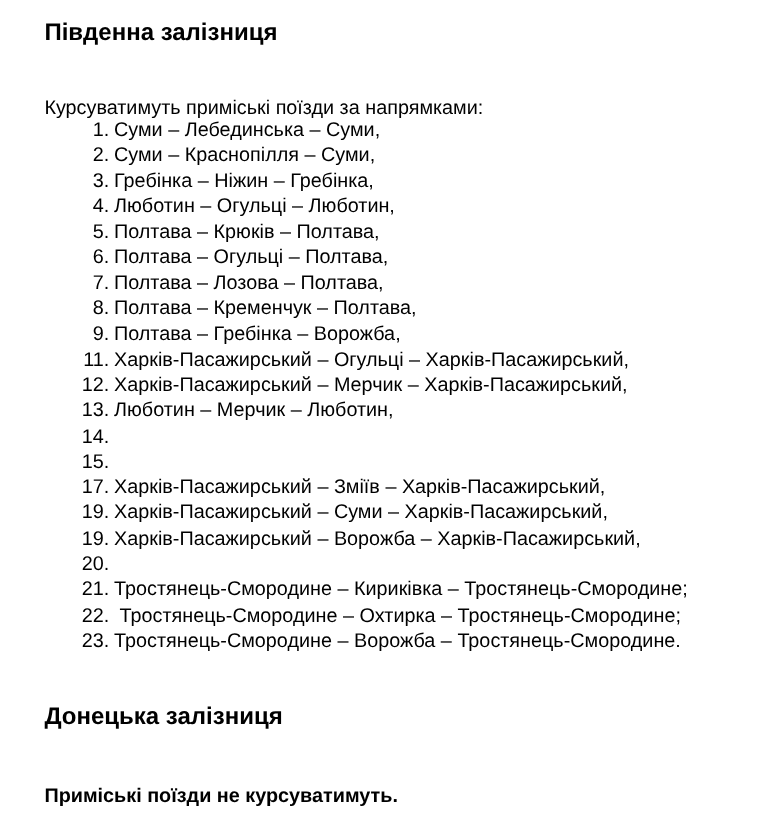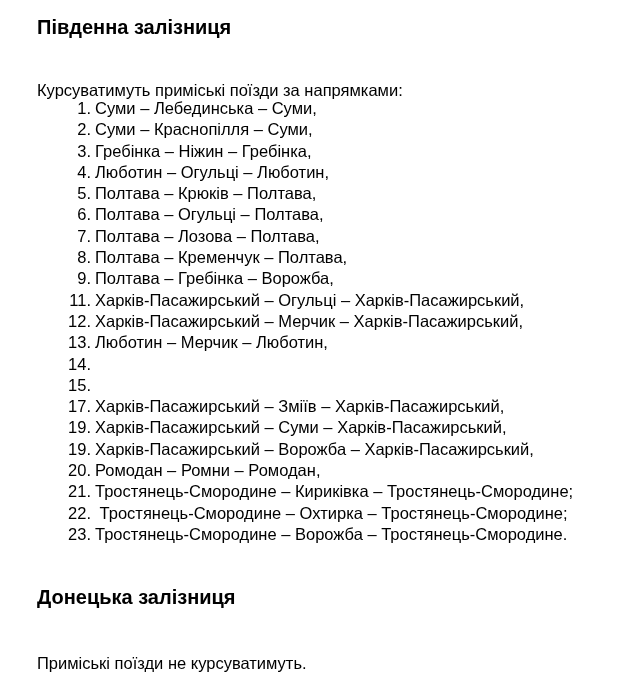--- a/index.html
+++ b/index.html
@@ -129,31 +129,30 @@
     <li class="list-item">
         <span class="num">19.</span>
         <span class="route">Харків-Пасажирський – Суми – Харків-Пасажирський,</span>
       </li>
     <li class="list-item">
         <span class="num">19.</span>
         <span class="route">Харків-Пасажирський – Ворожба – Харків-Пасажирський,</span>
       </li>
     <li class="list-item">
         <span class="num">20.</span>
-        <span class="route">Ромодан – Ромни – Ромодан,</span>
       </li>
     <li class="list-item">
         <span class="num">21.</span>
         <span class="route">Тростянець-Смородине – Кириківка – Тростянець-Смородине;</span>
       </li>
     <li class="list-item">
         <span class="num">22.</span>
         <span class="route" style="white-space:pre;"> Тростянець-Смородине – Охтирка – Тростянець-Смородине;</span>
       </li>
     <li class="list-item">
         <span class="num">23.</span>
         <span class="route">Тростянець-Смородине – Ворожба – Тростянець-Смородине.</span>
       </li>
   </ol>
 
   <div class="heading" style="top:586px;">Донецька залізниця</div>
-  <div class="para" style="top:654px;">Приміські поїзди не курсуватимуть.</div>
+  <div class="para" style="top:654px;font-weight:bold;">Приміські поїзди не курсуватимуть.</div>
 </div>
 
 </body></html>

